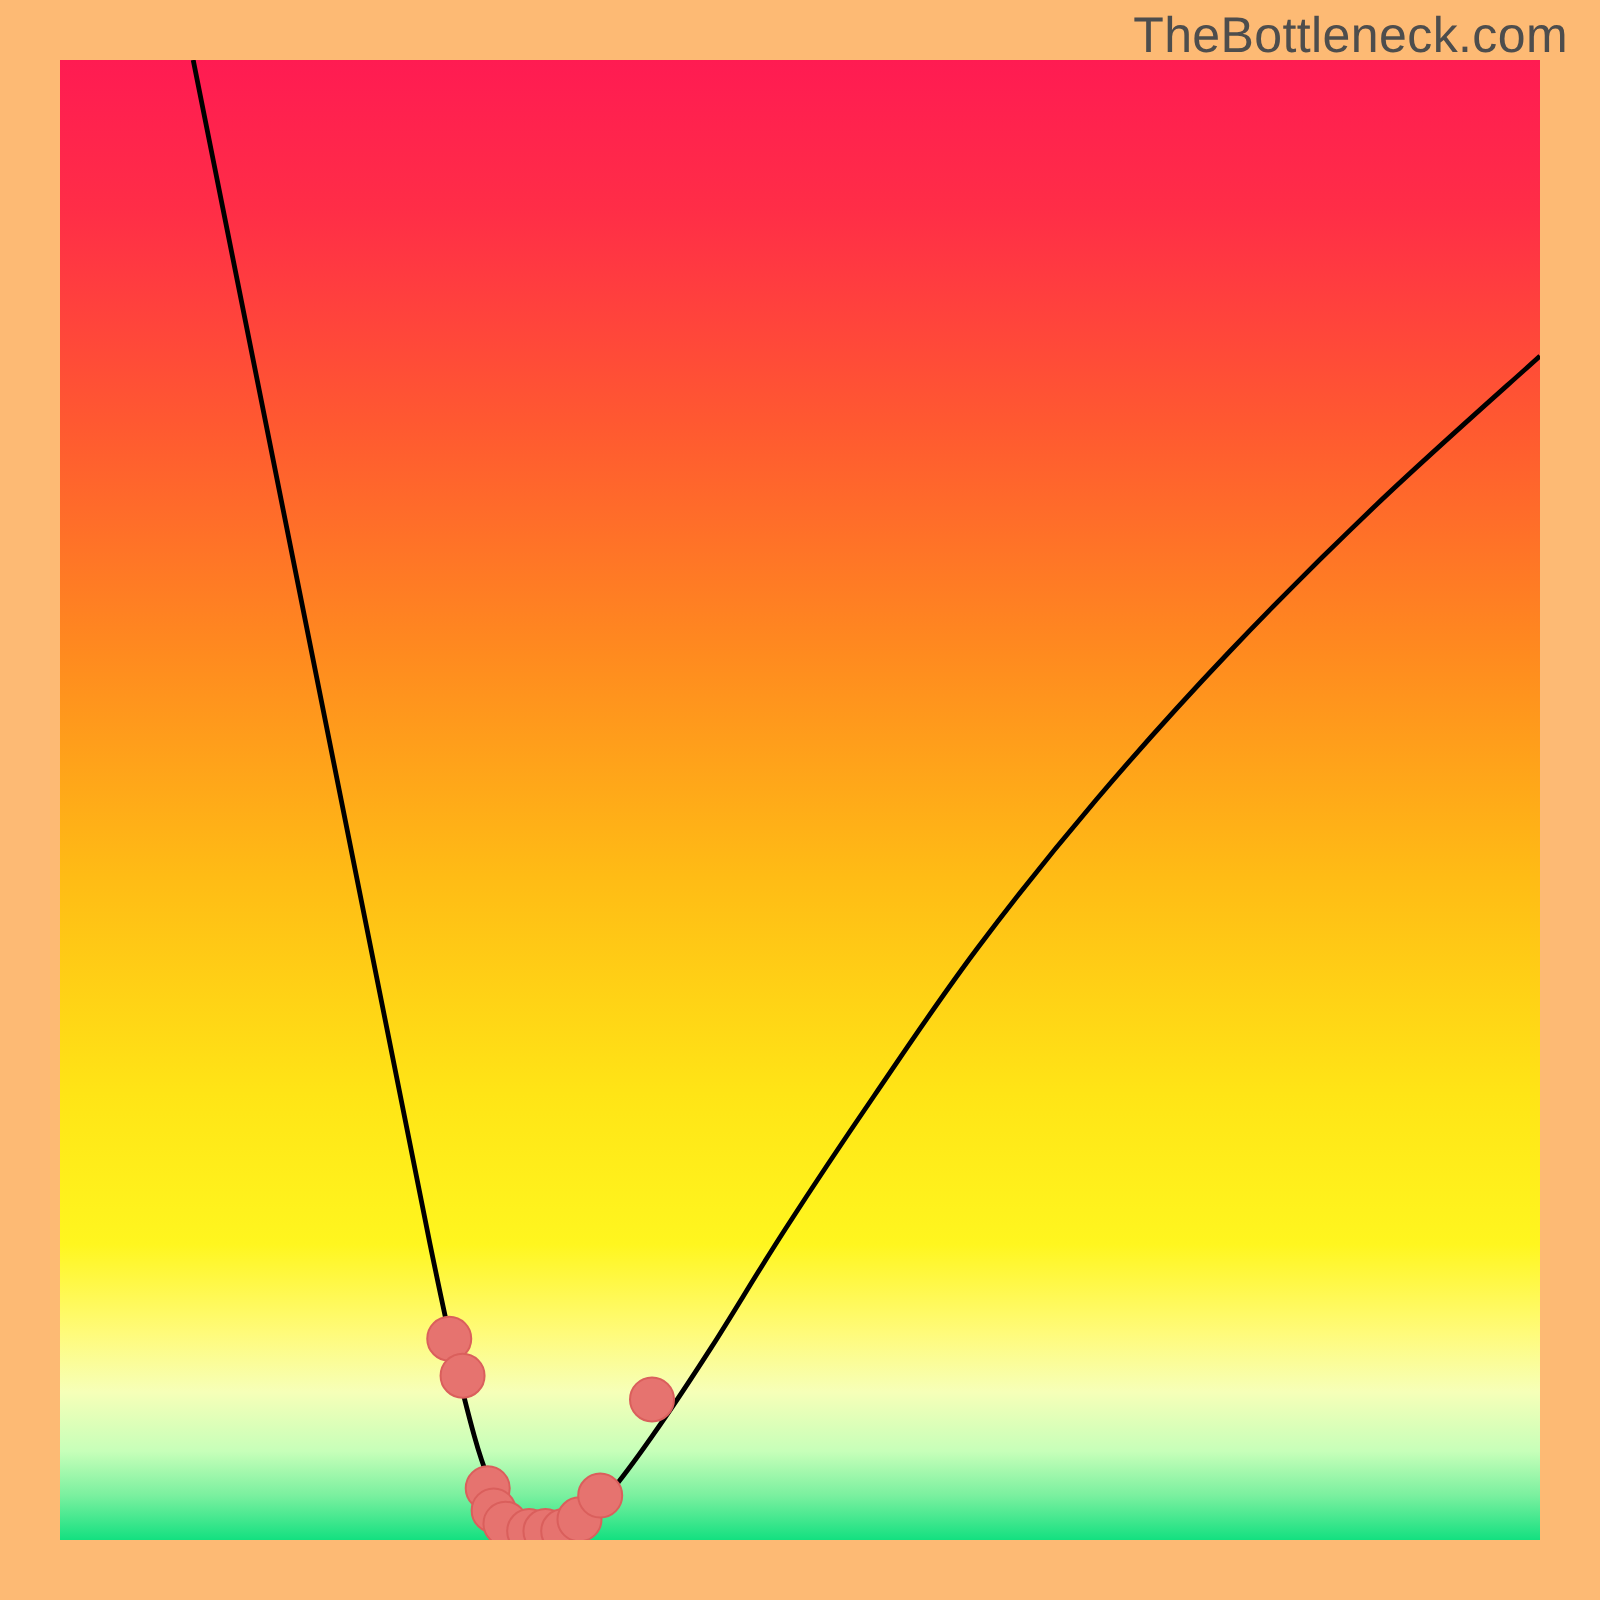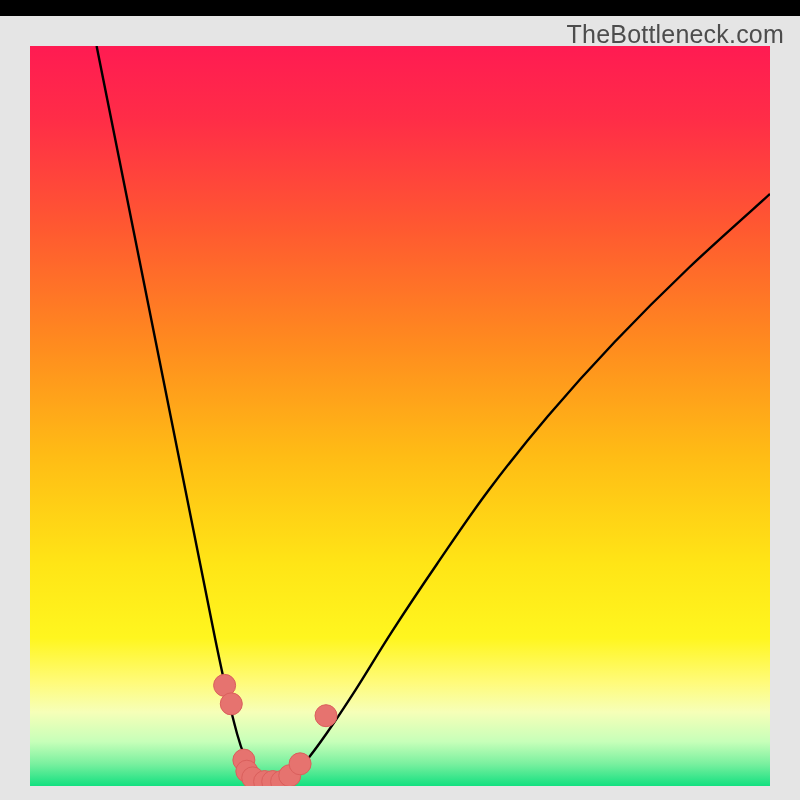--- a/index.html
+++ b/index.html
@@ -7,22 +7,21 @@
     padding: 0;
     width: 800px;
     height: 800px;
     background: #000;
     overflow: hidden;
     font-family: Arial, Helvetica, sans-serif;
   }
   .frame {
     position: absolute;
     inset: 0;
-    background: #e5e5e5;
-    margin-top: 16px;
+    background: #fdba74;
   }
   .plot {
     position: absolute;
     left: 30px;
     top: 30px;
     width: 740px;
     height: 740px;
     overflow: hidden;
   }
   .watermark {

